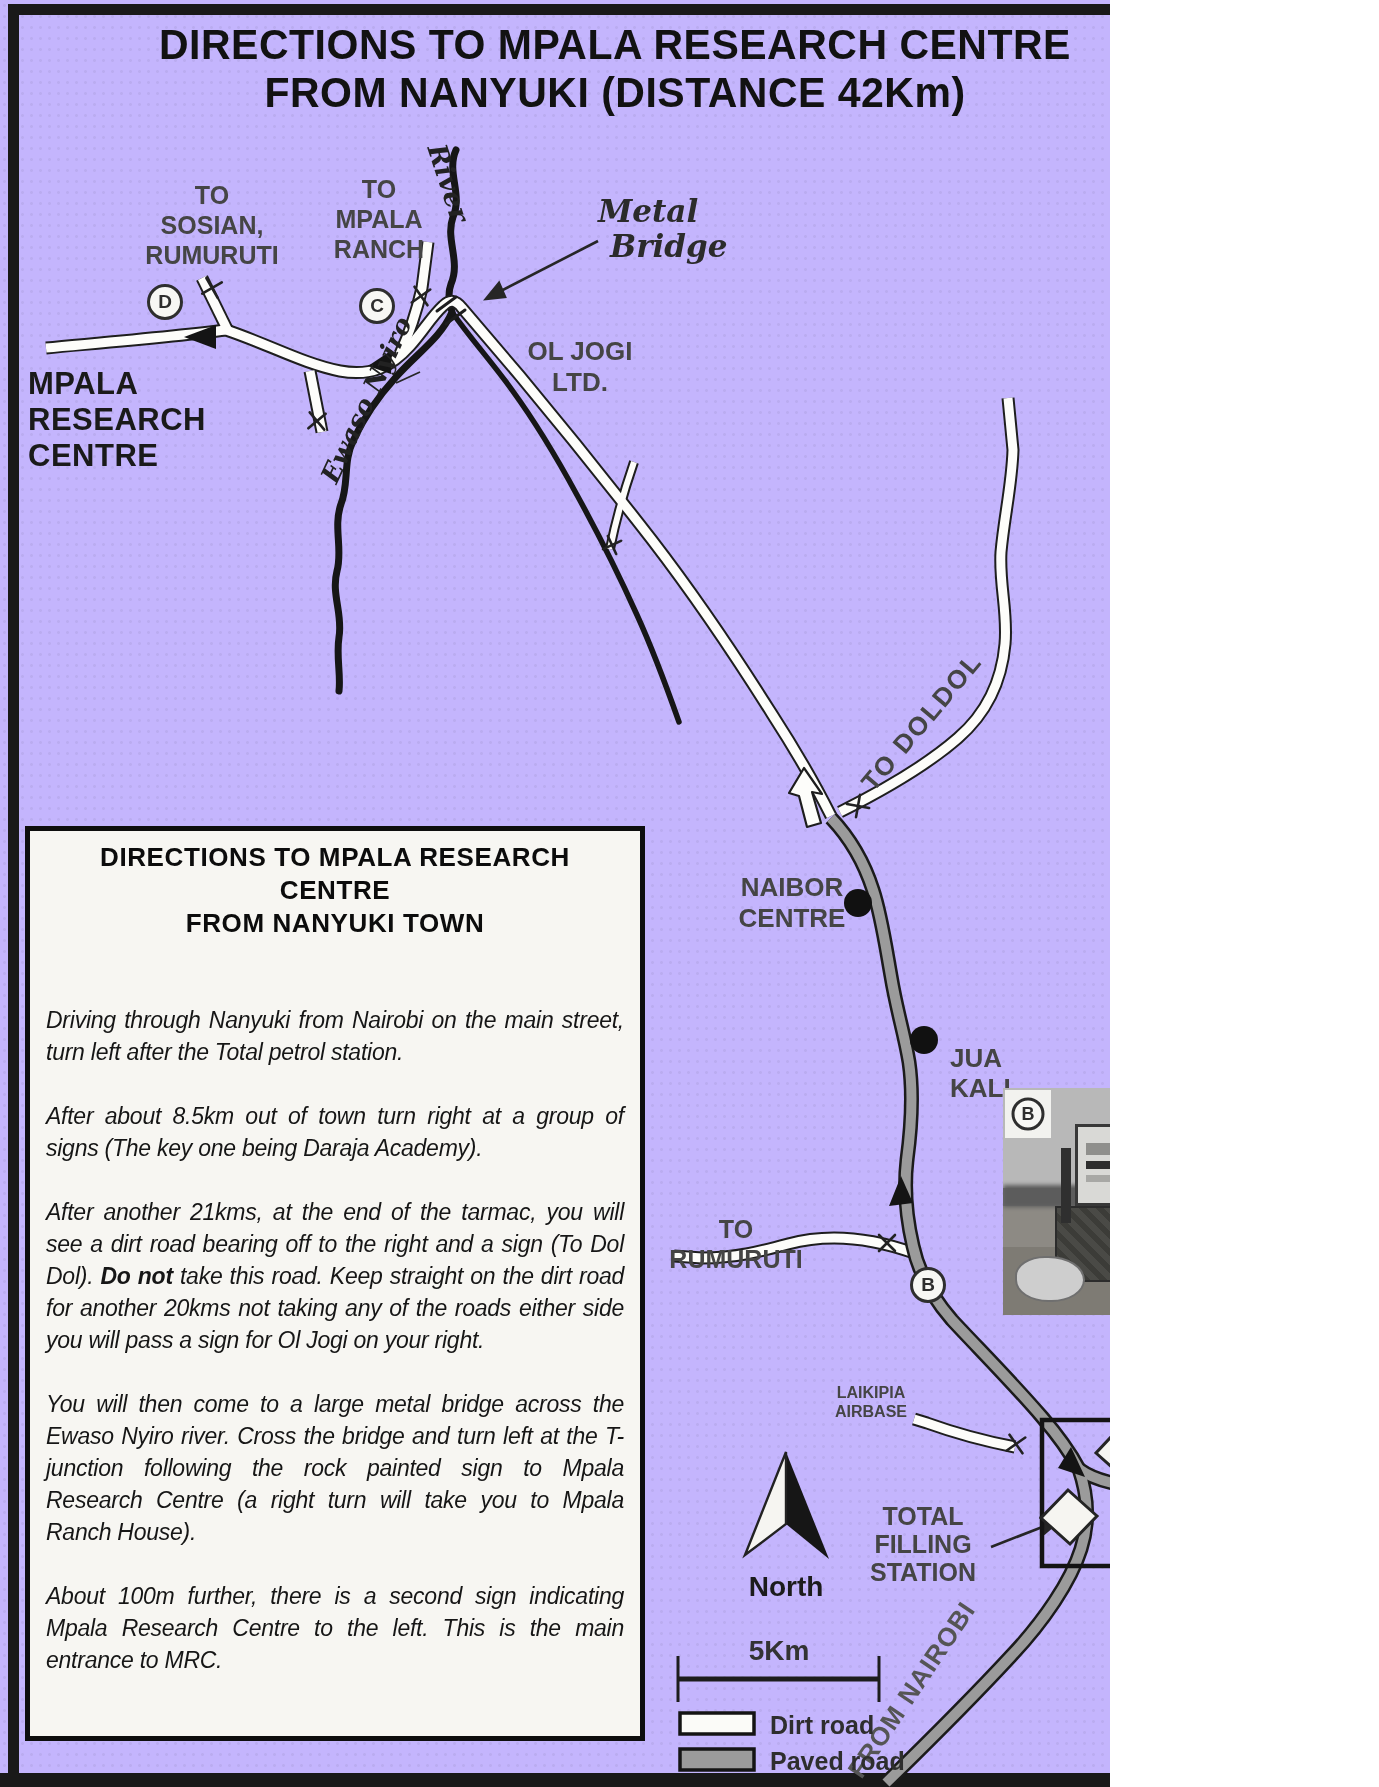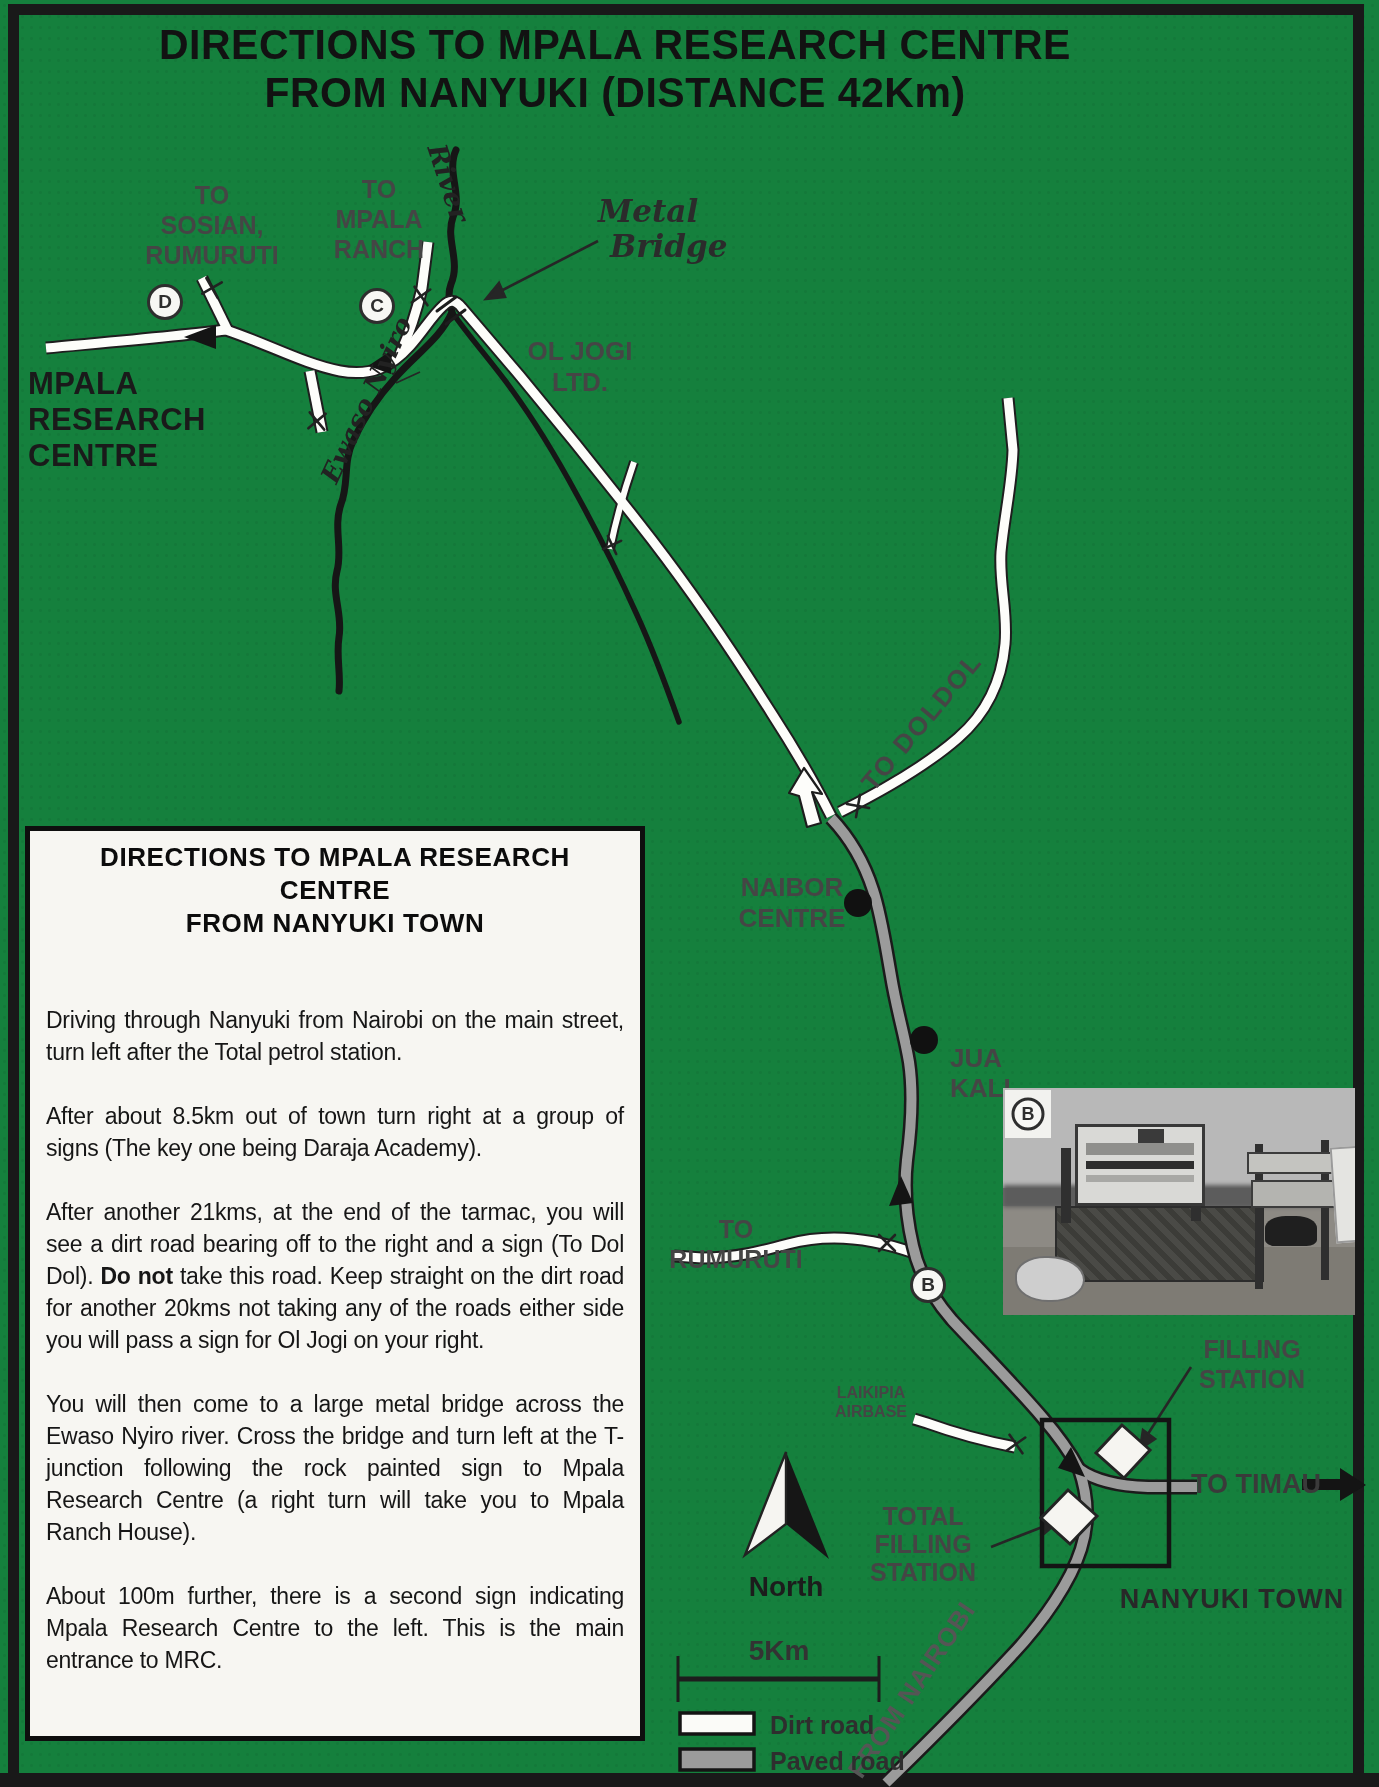--- a/index.html
+++ b/index.html
@@ -1,37 +1,37 @@
 <!DOCTYPE html>
 <html><head>
 <meta charset="utf-8">
 <style>
   html,body{margin:0;padding:0;background:#ffffff;}
-  .page{position:relative;width:1379px;height:1787px;background:#15803d;overflow:hidden;
+  .page{position:relative;width:1110px;height:1787px;background:#c4b5fd;overflow:hidden;
         font-family:"Liberation Sans",sans-serif;}
   .canvas{position:absolute;inset:0;
         background-image:radial-gradient(rgba(0,0,0,0.05) 1.2px, transparent 1.4px);
         background-size:9px 11px;}
   .frame{position:absolute;background:#191919;}
   .lbl{position:absolute;transform:translateX(-50%);text-align:center;font-weight:700;
        color:#454545;line-height:1.2;white-space:nowrap;}
   .lbl-left{position:absolute;text-align:left;font-weight:700;color:#454545;line-height:1.2;white-space:nowrap;}
   .rot{transform:translate(-50%,-50%);}
   .serif-i{font-family:"DejaVu Serif","Liberation Serif",serif;font-style:italic;}
   .title{position:absolute;top:20px;left:0;width:1230px;text-align:center;color:#121212;
          font-weight:900;font-size:41px;line-height:46px;letter-spacing:0.5px;transform:scaleY(1.05);transform-origin:top;}
   .circle{position:absolute;width:30px;height:30px;border:3px solid #2e2e2e;border-radius:50%;
           background:#f7f7f4;color:#2e2e2e;font-weight:700;font-size:19px;display:flex;
           align-items:center;justify-content:center;transform:translate(-50%,-50%);}
   .dirbox{position:absolute;left:25px;top:826px;width:620px;height:915px;border:5px solid #0e0e0e;
           background:#f7f6f2;box-sizing:border-box;padding:6px 16px;color:#111;}
   .dirbox h2{margin:4px 0 0 0;text-align:center;font-size:26px;line-height:33px;font-weight:800;
              letter-spacing:0.6px;color:#0c0c0c;}
   .dirbox .body{margin-top:64px;font-size:23px;line-height:32px;letter-spacing:-0.25px;color:#161616;}
-  .dirbox p{margin:32px 0;text-align:justify;}
+  .dirbox p{margin:32px 0;text-align:justify;font-style:italic;}
   .photo{position:absolute;left:1003px;top:1088px;width:352px;height:227px;overflow:hidden;
          background:linear-gradient(#b8b8b8 0 44%,#6f6f6f 44% 52%,#8d8a84 52% 70%,#7e7b74 70% 100%);}
   .photo *{position:absolute;}
   svg{position:absolute;left:0;top:0;}
 </style>
 </head>
 <body>
 
 <div class="page">
 <div class="canvas">

